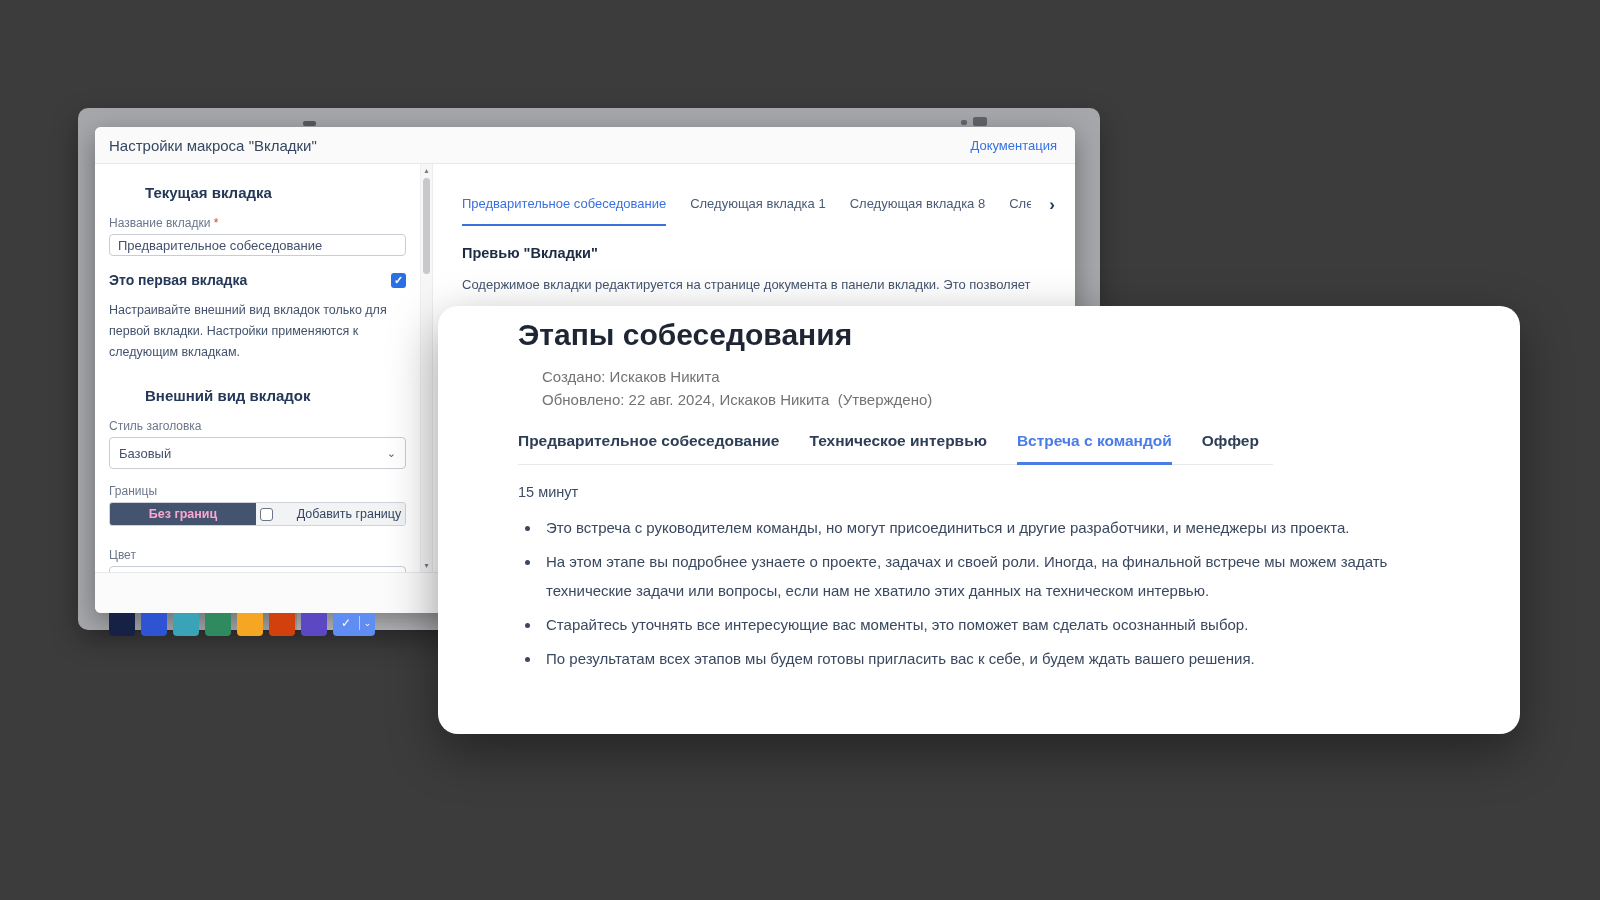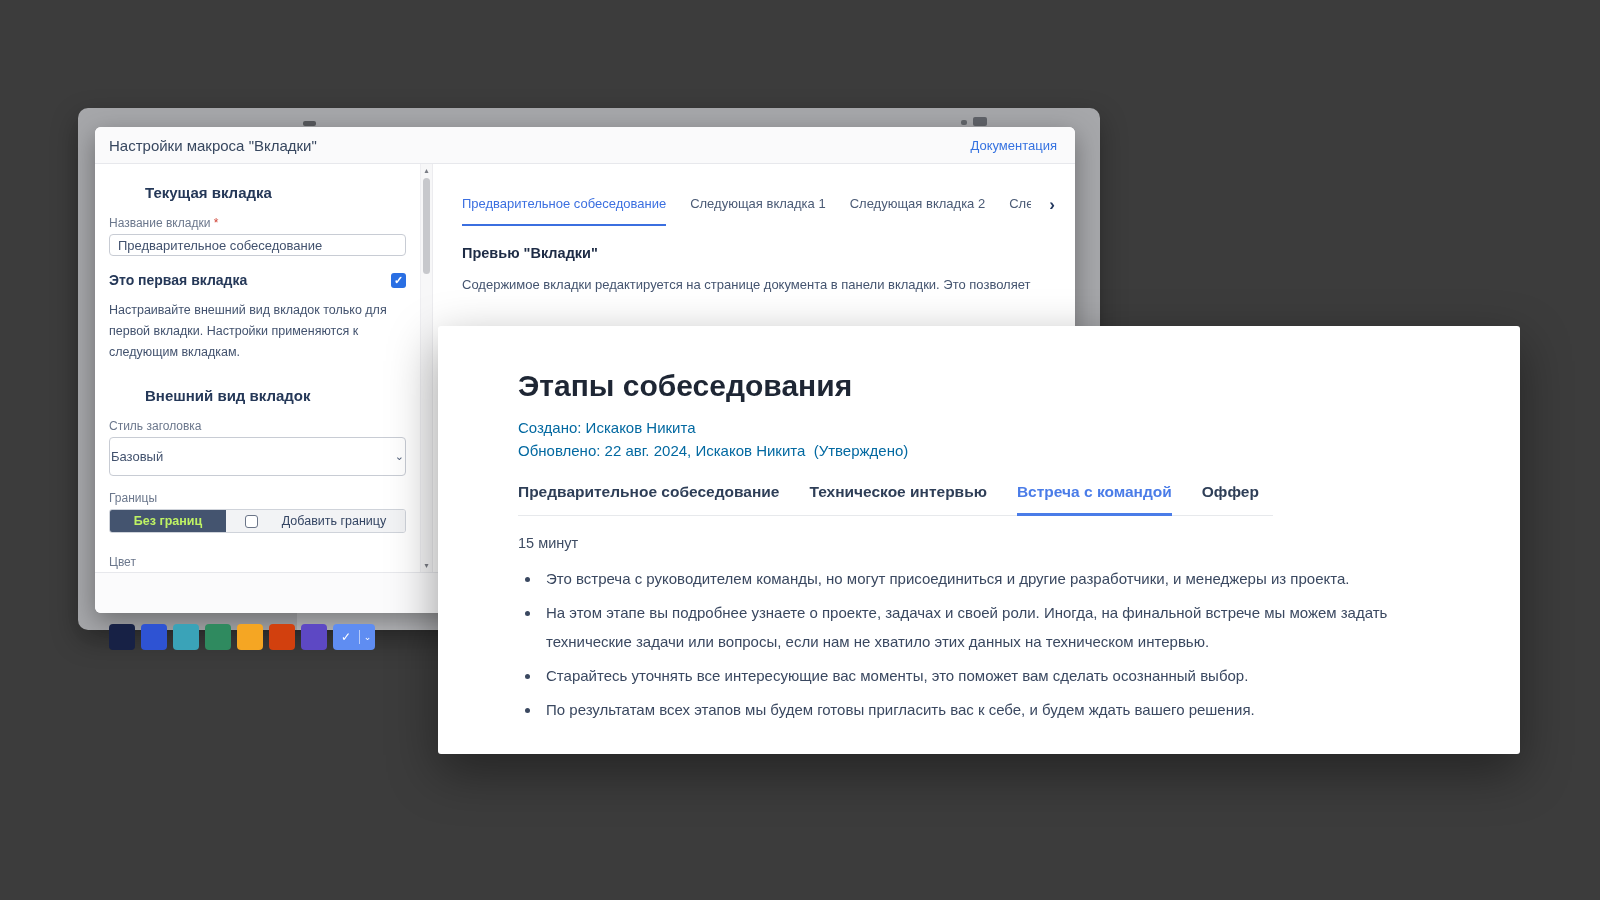--- a/index.html
+++ b/index.html
@@ -63,28 +63,28 @@
   }
   .check-row { display:flex; justify-content:space-between; align-items:center; margin-top:16px;gap:22px; }
   .check-label { font-size:14px; font-weight:700; color:#253858; }
   .checkbox-on {
     width:15px; height:15px; background:#2a6fe3; border-radius:3px;
     color:#fff; font-size:11px; font-weight:700;
     display:flex; align-items:center; justify-content:center; cursor:pointer;
   }
   .help { margin-top:12px; font-size:12.5px; line-height:21px; color:#42526e; width:296px; }
   .select {
-    margin-top:4px; height:39px; border:1px solid #c8ccd4; border-radius:4px;
+    margin-top:4px; height:32px; border:1px solid #c8ccd4; border-radius:4px;
     display:flex; align-items:center; justify-content:space-between;
-    padding:0 1px; font-size:13px; color:#42526e; cursor:pointer; background:#fff;
+    padding:0 9px; font-size:13px; color:#42526e; cursor:pointer; background:#fff;
   }
   .caret { font-size:11px; color:#505f79; }
   .toggle { margin-top:4px; display:flex; height:24px; border-radius:3px; overflow:hidden; border:1px solid #cfd3da; }
   .toggle-left {
-    width:116px; background:#44546f; color:#bef264; font-size:12.5px; font-weight:700;
+    width:146px; background:#44546f; color:#f9a8d4; font-size:12.5px; font-weight:700;
     display:flex; align-items:center; justify-content:center; cursor:pointer;
   }
   .toggle-right {
     flex:1; background:#f2f3f5; display:flex; align-items:center; justify-content:center;
     gap:24px; font-size:12.5px; color:#344563; cursor:pointer;
   }
   .checkbox-off { width:13px; height:13px; border:1px solid #6b7588; border-radius:3px; background:#fff; }
   .swatch-row { margin-top:12px; display:flex; gap:6px; align-items:center; }
   .swatch { width:26px; height:26px; border-radius:4px; cursor:pointer; }
   .split-btn {
@@ -107,27 +107,27 @@
   .pv-tabs-wrap { position:relative; padding-right:26px; }
   .pv-tabs { display:flex; gap:24px; overflow:hidden; white-space:nowrap; }
   .pv-tab { font-size:13px; color:#4a5a75; padding-bottom:13px; cursor:pointer; flex:0 0 auto; }
   .pv-tab.active { color:#3b6fe0; border-bottom:2px solid #3b6fe0; }
   .pv-chevron { position:absolute; right:2px; top:0; color:#24395f; font-weight:700; font-size:17px; line-height:17px; cursor:pointer; }
   .pv-heading { margin-top:19px; font-size:14.5px; font-weight:700; color:#1d2b45; }
   .pv-p { margin-top:16px; font-size:13px; color:#44546f; white-space:nowrap; }
 
   
   .page-card {
-    position:absolute; left:438px; top:326px; width:1082px; height:428px;
-    background:#ffffff; border-radius:3px;
+    position:absolute; left:438px; top:306px; width:1082px; height:428px;
+    background:#ffffff; border-radius:20px;
     box-shadow:0 18px 50px rgba(0,0,0,.40);
-    padding:43px 0 0 80px; overflow:hidden;
+    padding:12px 0 0 80px; overflow:hidden;
   }
   .card-title { font-size:30px; font-weight:700; color:#1e2634; }
-  .card-meta { margin-top:13px; font-size:15px; line-height:23px; color:#0369a1; }
+  .card-meta { margin-top:13px; font-size:15px; line-height:23px; color:#737373;margin-left:24px; }
   .card-tabs { margin-top:21px; display:flex; gap:30px; width:755px; border-bottom:1px solid #e7e9ec; }
   .card-tab { font-size:15.5px; font-weight:700; color:#2e3e57; padding-bottom:12px; white-space:nowrap; cursor:pointer; }
   .card-tab.active { color:#4a7ce8; border-bottom:3px solid #4a7ce8; margin-bottom:-1px; }
   .card-duration { margin-top:19px; font-size:14.5px; color:#3e4c63; }
   .card-bullets { margin-top:13px; width:885px; padding-left:23px; list-style:disc; }
   .card-bullets li { font-size:15px; line-height:29px; color:#3a4860; margin-bottom:5px; padding-left:5px; }
 </style>
 </head>
 <body>
 
@@ -212,21 +212,21 @@
       <span class="sb-arrow up">▴</span>
       <span class="sb-thumb"></span>
       <span class="sb-arrow down">▾</span>
     </div>
 
     <div class="preview-panel">
       <div class="pv-tabs-wrap">
         <div class="pv-tabs">
           <span class="pv-tab active">Предварительное собеседование</span>
           <span class="pv-tab">Следующая вкладка 1</span>
-          <span class="pv-tab">Следующая вкладка 2</span>
+          <span class="pv-tab">Следующая вкладка 8</span>
           <span class="pv-tab">Следующая вкладка 3</span>
         </div>
         <span class="pv-chevron">›</span>
       </div>
       <div class="pv-heading">Превью "Вкладки"</div>
       <div class="pv-p">Содержимое вкладки редактируется на странице документа в панели вкладки. Это позволяет</div>
     </div>
   </div>
 
   <div class="dlg-footer"></div>

